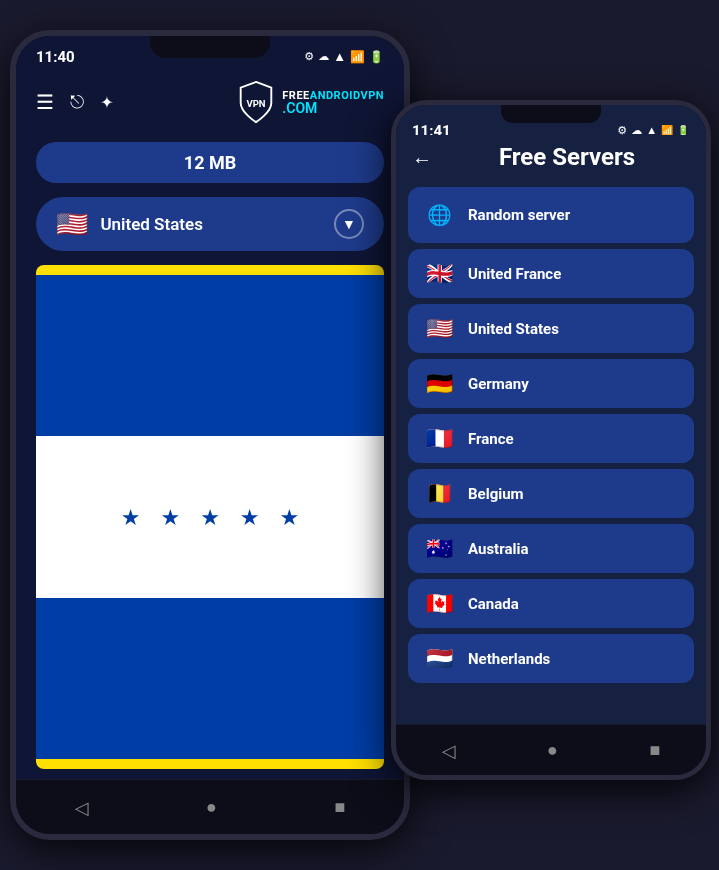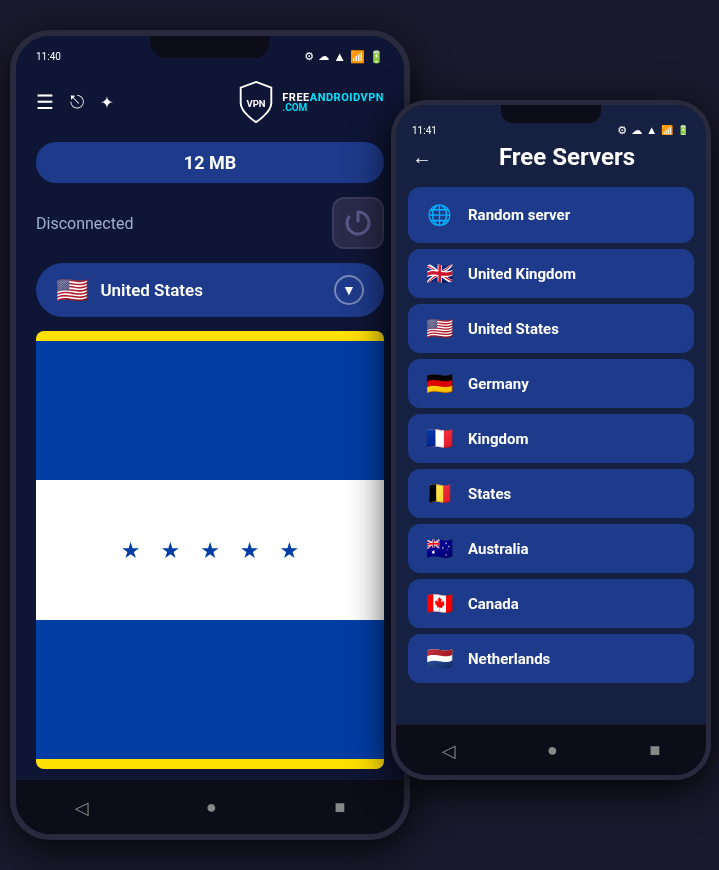--- a/index.html
+++ b/index.html
@@ -65,22 +65,22 @@
       display: flex;
       align-items: center;
       justify-content: space-between;
       padding: 10px 20px 5px 20px;
       background: #0f1535;
       height: 36px;
     }
 
     .status-time {
       color: white;
-      font-size: 10px;
-      font-weight: 400;
+      font-size: 15px;
+      font-weight: 700;
     }
 
     .status-icons {
       display: flex;
       align-items: center;
       gap: 4px;
     }
 
     .status-icons span {
       color: white;
@@ -130,21 +130,21 @@
       font-weight: 700;
       letter-spacing: 0.5px;
     }
 
     .logo-text-main span {
       color: #00e5ff;
     }
 
     .logo-text-sub {
       color: #00e5ff;
-      font-size: 10px;
+      font-size: 14px;
       font-weight: 600;
     }
 
     .phone1-content {
       flex: 1;
       display: flex;
       flex-direction: column;
       padding: 10px 20px;
       background: #0f1535;
     }
@@ -450,29 +450,20 @@
           </div>
         </div>
       </div>
 
       <div class="phone1-content">
 
         <div class="stats-row">
           <div class="stat-badge">12 MB</div>
         </div>
 
-        <div class="connection-row">
-          <span class="disconnected-text">Disconnected</span>
-          <div class="power-btn">
-            <svg width="32" height="32" viewBox="0 0 32 32">
-              <circle cx="16" cy="16" r="11" fill="none" stroke="#5a5a8a" stroke-width="3" stroke-dasharray="50 10" stroke-dashoffset="8"></circle>
-              <line x1="16" y1="5" x2="16" y2="14" stroke="#5a5a8a" stroke-width="3" stroke-linecap="round"></line>
-            </svg>
-          </div>
-        </div>
 
         <div class="country-selector">
           <span class="flag-emoji">🇺🇸</span>
           <span class="country-name">United States</span>
           <div class="chevron-down">▼</div>
         </div>
 
         <div class="flag-display">
           <div class="flag-yellow-top"></div>
           <div class="flag-honduras">
@@ -524,41 +515,41 @@
 
       <div class="server-list">
 
         <div class="server-item">
           <div class="server-globe">🌐</div>
           <span class="server-name">Random server</span>
         </div>
 
         <div class="server-item">
           <span class="server-flag">🇬🇧</span>
-          <span class="server-name">United Kingdom</span>
+          <span class="server-name">United France</span>
         </div>
 
         <div class="server-item">
           <span class="server-flag">🇺🇸</span>
           <span class="server-name">United States</span>
         </div>
 
         <div class="server-item">
           <span class="server-flag">🇩🇪</span>
           <span class="server-name">Germany</span>
         </div>
 
         <div class="server-item">
           <span class="server-flag">🇫🇷</span>
-          <span class="server-name">Kingdom</span>
+          <span class="server-name">France</span>
         </div>
 
         <div class="server-item">
           <span class="server-flag">🇧🇪</span>
-          <span class="server-name">States</span>
+          <span class="server-name">Belgium</span>
         </div>
 
         <div class="server-item">
           <span class="server-flag">🇦🇺</span>
           <span class="server-name">Australia</span>
         </div>
 
         <div class="server-item">
           <span class="server-flag">🇨🇦</span>
           <span class="server-name">Canada</span>

